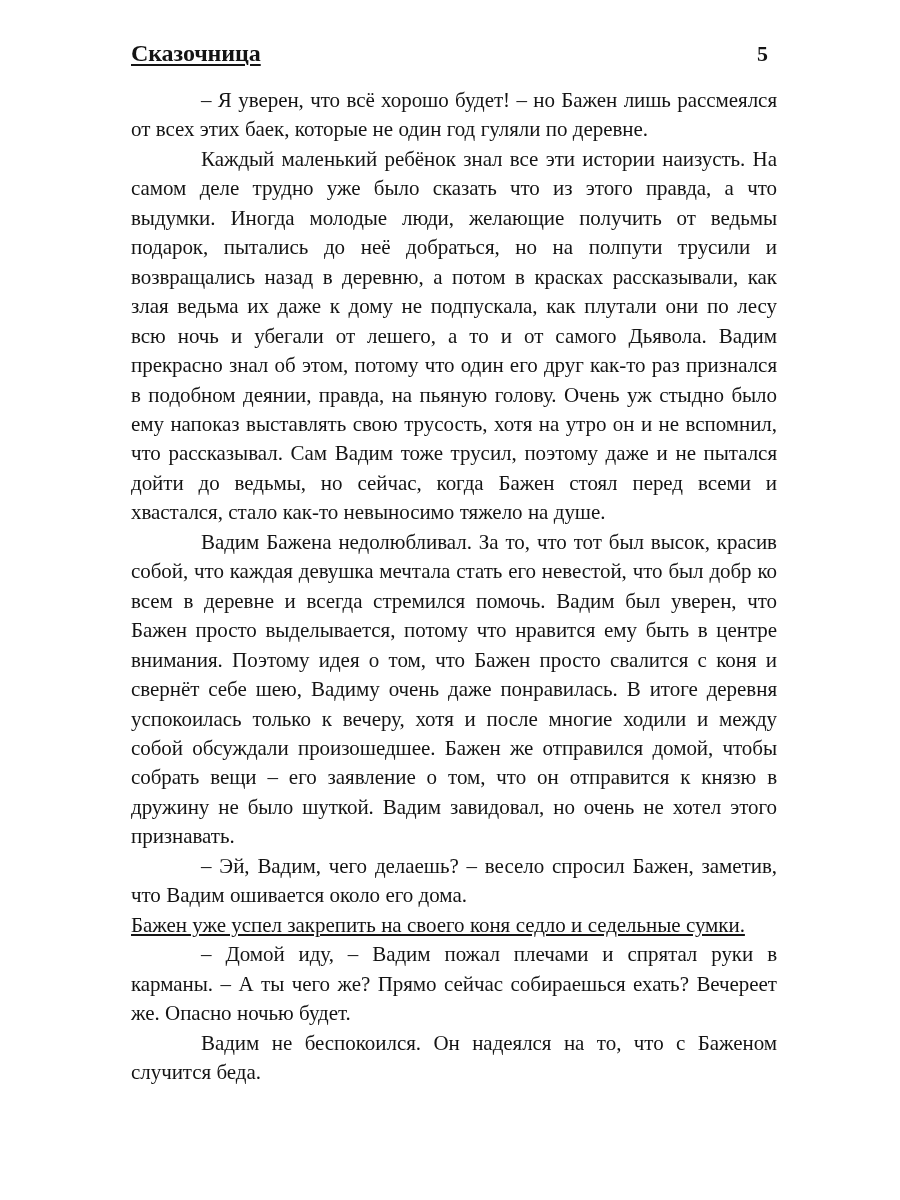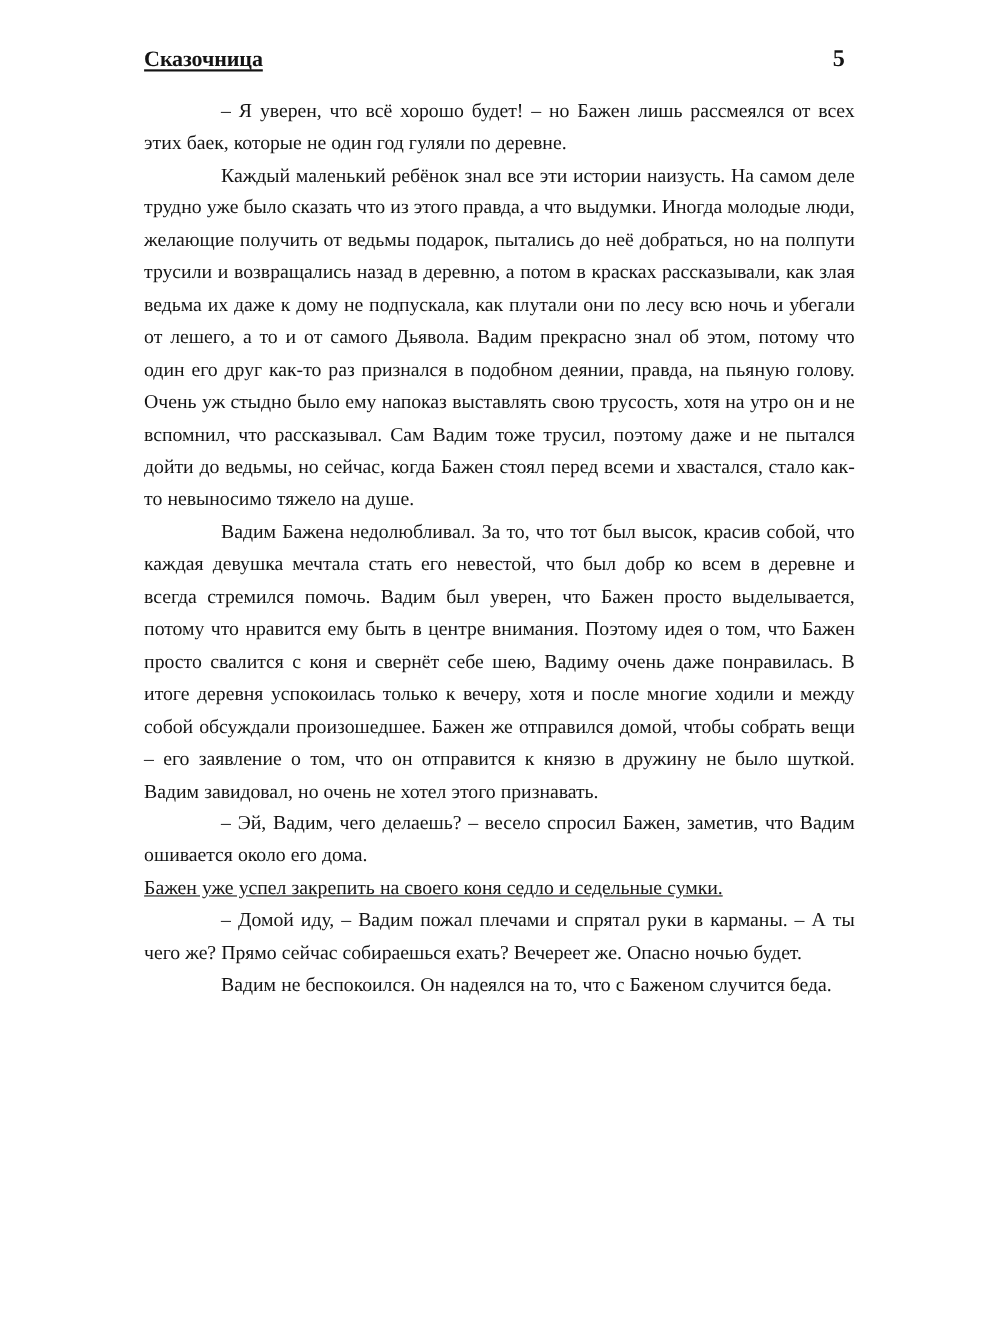--- a/index.html
+++ b/index.html
@@ -33,21 +33,21 @@
     left: 131px;
     top: 40px;
     width: 645px;
     height: 30px;
     display: flex;
     align-items: baseline;
     justify-content: space-between;
   }
 
   .running-head-title {
-    font-size: 20px;
+    font-size: 24px;
     font-weight: bold;
     letter-spacing: -0.1px;
     text-decoration: underline;
     text-underline-offset: 3px;
     text-decoration-thickness: 1.6px;
     white-space: nowrap;
   }
 
   .running-head-folio {
     font-size: 22px;
@@ -62,21 +62,21 @@
     left: 131px;
     top: 86px;
     width: 646px;
   }
 
   .para {
     margin: 0;
     text-align: justify;
     text-align-last: left;
     text-indent: 70px;
-    font-size: 18px;
+    font-size: 21px;
     line-height: 29.45px;
     letter-spacing: -0.05px;
     word-spacing: 0.2px;
     hyphens: manual;
   }
 
   .para.no-indent {
     text-indent: 0;
     text-decoration: underline;
   }

